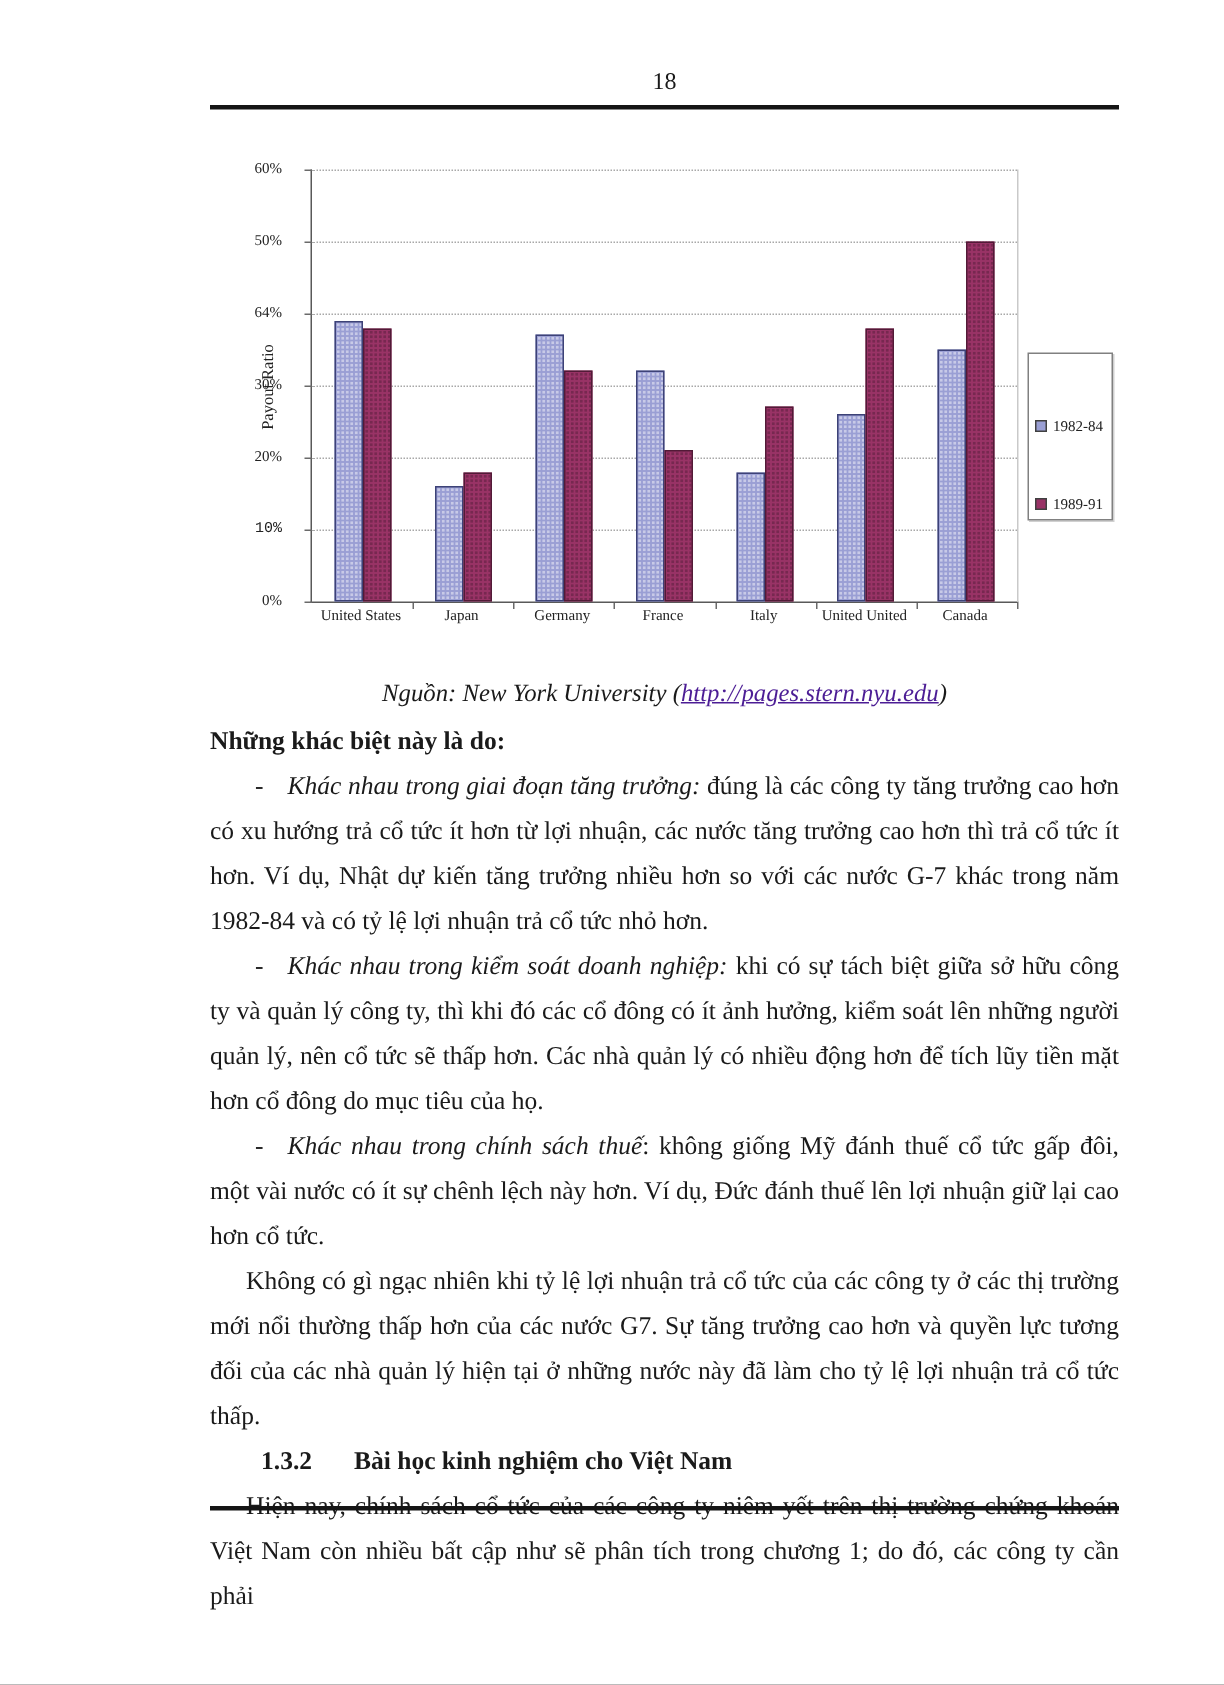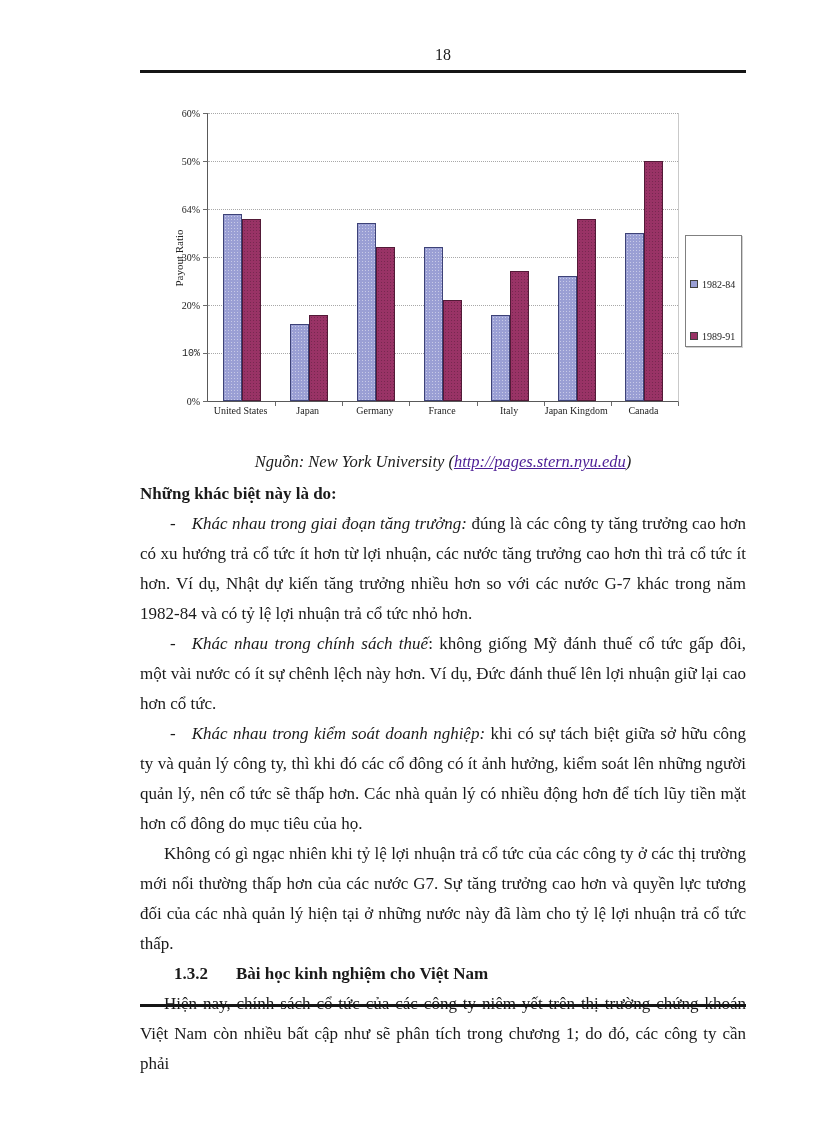--- a/index.html
+++ b/index.html
@@ -31,21 +31,21 @@
     position: absolute; left: 44px; top: 10px; width: 470px; height: 288px;
     border-left: 1px solid #595959;
     border-bottom: 1px solid #595959;
     border-right: 1px solid #c9c9c9;
     background: #ffffff;
   }
   .gridline { position: absolute; left: 0; width: 100%; height: 0; border-top: 1px dotted #a8a8a8; }
   .ytick-mark { position: absolute; left: -5px; width: 5px; height: 1px; background: #6a6a6a; }
   .xtick-mark { position: absolute; bottom: -5px; width: 1px; height: 4px; background: #6a6a6a; }
   .ytick-label {
-    position: absolute; right: 100%; margin-right: 8px; transform: translateY(-50%);
+    position: absolute; right: 100%; margin-right: 20px; transform: translateY(-50%);
     font-size: 10px; white-space: nowrap; color: #222;
   }
   .cat-row { position: absolute; left: 0; top: 0; width: 100%; height: 100%; display: flex; }
   .cat-slot { position: relative; flex: 1 1 0; height: 100%; }
   .bar { position: absolute; bottom: 0; width: 19px; box-sizing: border-box;
          background-size: 3px 3px; }
   .bar.s0 { left: calc(50% - 19px);
     background-color: #9a9fd4; border: 1px solid #3d4277;
     background-image: radial-gradient(rgba(255,255,255,0.45) 1px, transparent 1px); }
   .bar.s1 { left: 50%;
@@ -149,21 +149,21 @@
             <div class="bar s1" style="height: 83.3333%;"></div>
           </div>
         </div>
       </div>
     <div class="cat-labels">
         <div class="cat-label">United States</div>
         <div class="cat-label">Japan</div>
         <div class="cat-label">Germany</div>
         <div class="cat-label">France</div>
         <div class="cat-label">Italy</div>
-        <div class="cat-label">Japan Kingdom</div>
+        <div class="cat-label">United United</div>
         <div class="cat-label">Canada</div>
       </div>
     <div class="legend">
         <div class="legend-entry">
           <div class="legend-swatch" style="background-color: rgb(154, 159, 212);"></div>
           <div class="legend-label">1982-84</div>
         </div>
         <div class="legend-entry">
           <div class="legend-swatch" style="background-color: rgb(153, 51, 102);"></div>
           <div class="legend-label">1989-91</div>
@@ -176,25 +176,25 @@
   </div>
 
   <div class="body-text">
     <p class="intro-heading">Những khác biệt này là do:</p>
 
     <p class="bullet">
       <span class="marker">-</span><span class="marker-gap"></span><span class="lead">Khác nhau trong giai đoạn tăng trưởng:</span><span> đúng là các công ty tăng trưởng cao hơn có xu hướng trả cổ tức ít hơn từ lợi nhuận, các nước tăng trưởng cao hơn thì trả cổ tức ít hơn. Ví dụ, Nhật dự kiến tăng trưởng nhiều hơn so với các nước G-7 khác trong năm 1982-84 và có tỷ lệ lợi nhuận trả cổ tức nhỏ hơn.</span>
     </p>
 
     <p class="bullet">
+      <span class="marker">-</span><span class="marker-gap"></span><span class="lead">Khác nhau trong kiểm soát doanh nghiệp:</span><span> khi có sự tách biệt giữa sở hữu công ty và quản lý công ty, thì khi đó các cổ đông có ít ảnh hưởng, kiểm soát lên những người quản lý, nên cổ tức sẽ thấp hơn. Các nhà quản lý có nhiều động hơn để tích lũy tiền mặt hơn cổ đông do mục tiêu của họ.</span>
+    </p>
+
+    <p class="bullet">
       <span class="marker">-</span><span class="marker-gap"></span><span class="lead">Khác nhau trong chính sách thuế</span><span>: không giống Mỹ đánh thuế cổ tức gấp đôi, một vài nước có ít sự chênh lệch này hơn. Ví dụ, Đức đánh thuế lên lợi nhuận giữ lại cao hơn cổ tức.</span>
-    </p>
-
-    <p class="bullet">
-      <span class="marker">-</span><span class="marker-gap"></span><span class="lead">Khác nhau trong kiểm soát doanh nghiệp:</span><span> khi có sự tách biệt giữa sở hữu công ty và quản lý công ty, thì khi đó các cổ đông có ít ảnh hưởng, kiểm soát lên những người quản lý, nên cổ tức sẽ thấp hơn. Các nhà quản lý có nhiều động hơn để tích lũy tiền mặt hơn cổ đông do mục tiêu của họ.</span>
     </p>
 
     <p class="para">Không có gì ngạc nhiên khi tỷ lệ lợi nhuận trả cổ tức của các công ty ở các thị trường mới nổi thường thấp hơn của các nước G7. Sự tăng trưởng cao hơn và quyền lực tương đối của các nhà quản lý hiện tại ở những nước này đã làm cho tỷ lệ lợi nhuận trả cổ tức thấp.</p>
 
     <p class="section-heading">
       <span>1.3.2</span><span class="sec-gap"></span><span>Bài học kinh nghiệm cho Việt Nam</span>
     </p>
 
     <p class="para">Hiện nay, chính sách cổ tức của các công ty niêm yết trên thị trường chứng khoán Việt Nam còn nhiều bất cập như sẽ phân tích trong chương 1; do đó, các công ty cần phải</p>
   </div>

